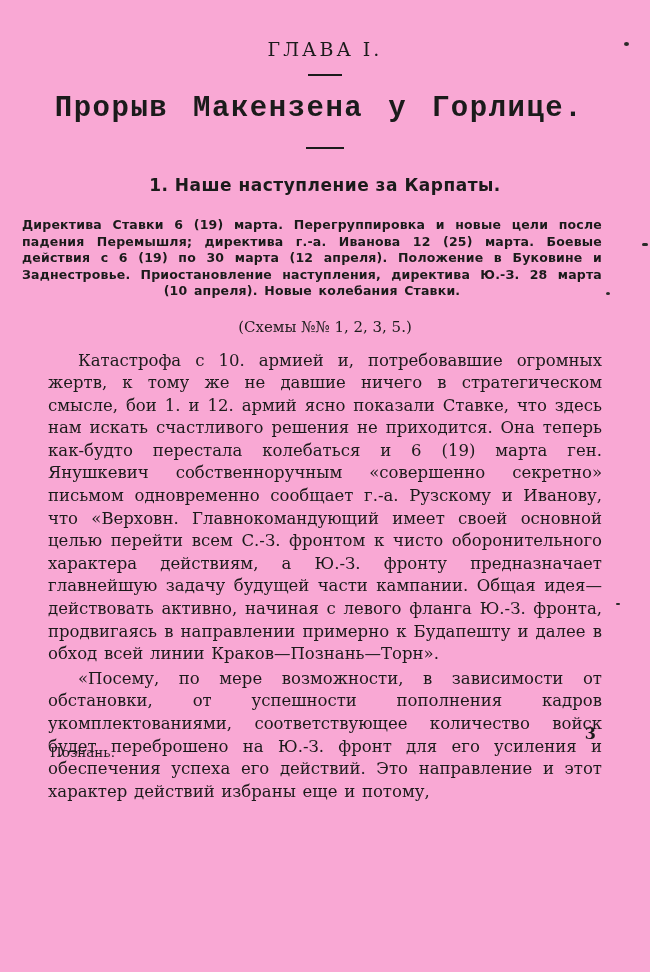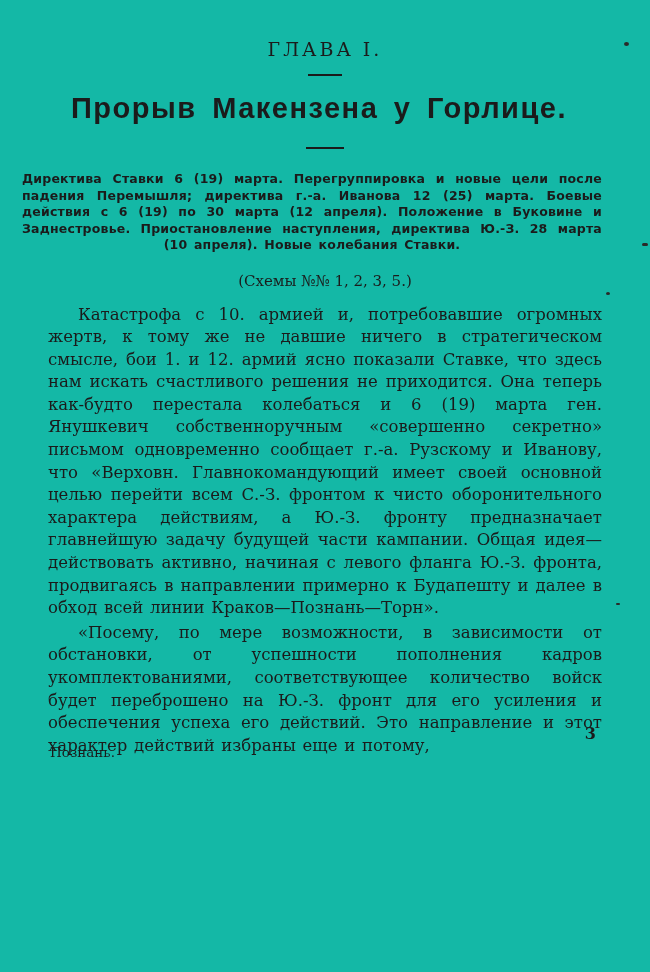--- a/index.html
+++ b/index.html
@@ -5,21 +5,21 @@
   html, body {
     margin: 0;
     padding: 0;
     background: #e9e9e7;
   }
   .page {
     position: relative;
     width: 650px;
     height: 972px;
     margin: 0 auto;
-    background: #14b8a6;
+    background: #f9a8d4;
     color: #1b1b1b;
     overflow: hidden;
     font-family: "DejaVu Serif", "Liberation Serif", serif;
   }
   .chapter {
     margin-top: 38px;
     text-align: center;
     font-size: 19px;
     letter-spacing: 3px;
     font-weight: 400;
@@ -29,21 +29,21 @@
     background: #1b1b1b;
     margin: 0 auto;
   }
   .rule-chapter {
     width: 34px;
     margin-top: 14px;
   }
   .title {
     margin: 16px 12px 0 0;
     text-align: center;
-    font-family: Liberation Sans, sans-serif;
+    font-family: Liberation Mono, monospace;
     font-weight: 700;
     font-size: 29px;
     letter-spacing: 1.5px;
     word-spacing: 6px;
   }
   .rule-title {
     width: 38px;
     margin-top: 22px;
   }
   .section {
@@ -110,20 +110,21 @@
 <div class="page">
 
   <div class="chapter">ГЛАВА I.</div>
 
   <div class="rule rule-chapter"></div>
 
   <h1 class="title">Прорыв Макензена у Горлице.</h1>
 
   <div class="rule rule-title"></div>
 
+  <h2 class="section">1. Наше наступление за Карпаты.</h2>
 
   <p class="directive">Директива Ставки 6 (19) марта. Перегруппировка и новые цели после падения Перемышля; директива г.-а. Иванова 12 (25) марта. Боевые действия с 6 (19) по 30 марта (12 апреля). Положение в Буковине и Заднестровье. Приостановление наступления, директива Ю.-З. 28 марта (10 апреля). Новые колебания Ставки.</p>
 
   <p class="schemes">(Схемы №№ 1, 2, 3, 5.)</p>
 
   <p class="body-par">Катастрофа с 10. армией и, потребовавшие огромных жертв, к тому же не давшие ничего в стратегическом смысле, бои 1. и 12. армий ясно показали Ставке, что здесь нам искать счастливого решения не приходится. Она теперь как-будто перестала колебаться и 6 (19) марта ген. Янушкевич собственноручным «совершенно секретно» письмом одновременно сообщает г.-а. Рузскому и Иванову, что «Верховн. Главнокомандующий имеет своей основной целью перейти всем С.-З. фронтом к чисто оборонительного характера действиям, а Ю.-З. фронту предназначает главнейшую задачу будущей части кампании. Общая идея—действовать активно, начиная с левого фланга Ю.-З. фронта, продвигаясь в направлении примерно к Будапешту и далее в обход всей линии Краков—Познань—Торн».</p>
 
   <p class="body-par">«Посему, по мере возможности, в зависимости от обстановки, от успешности пополнения кадров укомплектованиями, соответствующее количество войск будет переброшено на Ю.-З. фронт для его усиления и обеспечения успеха его действий. Это направление и этот характер действий избраны еще и потому,</p>
 
   <div class="page-number">3</div>

